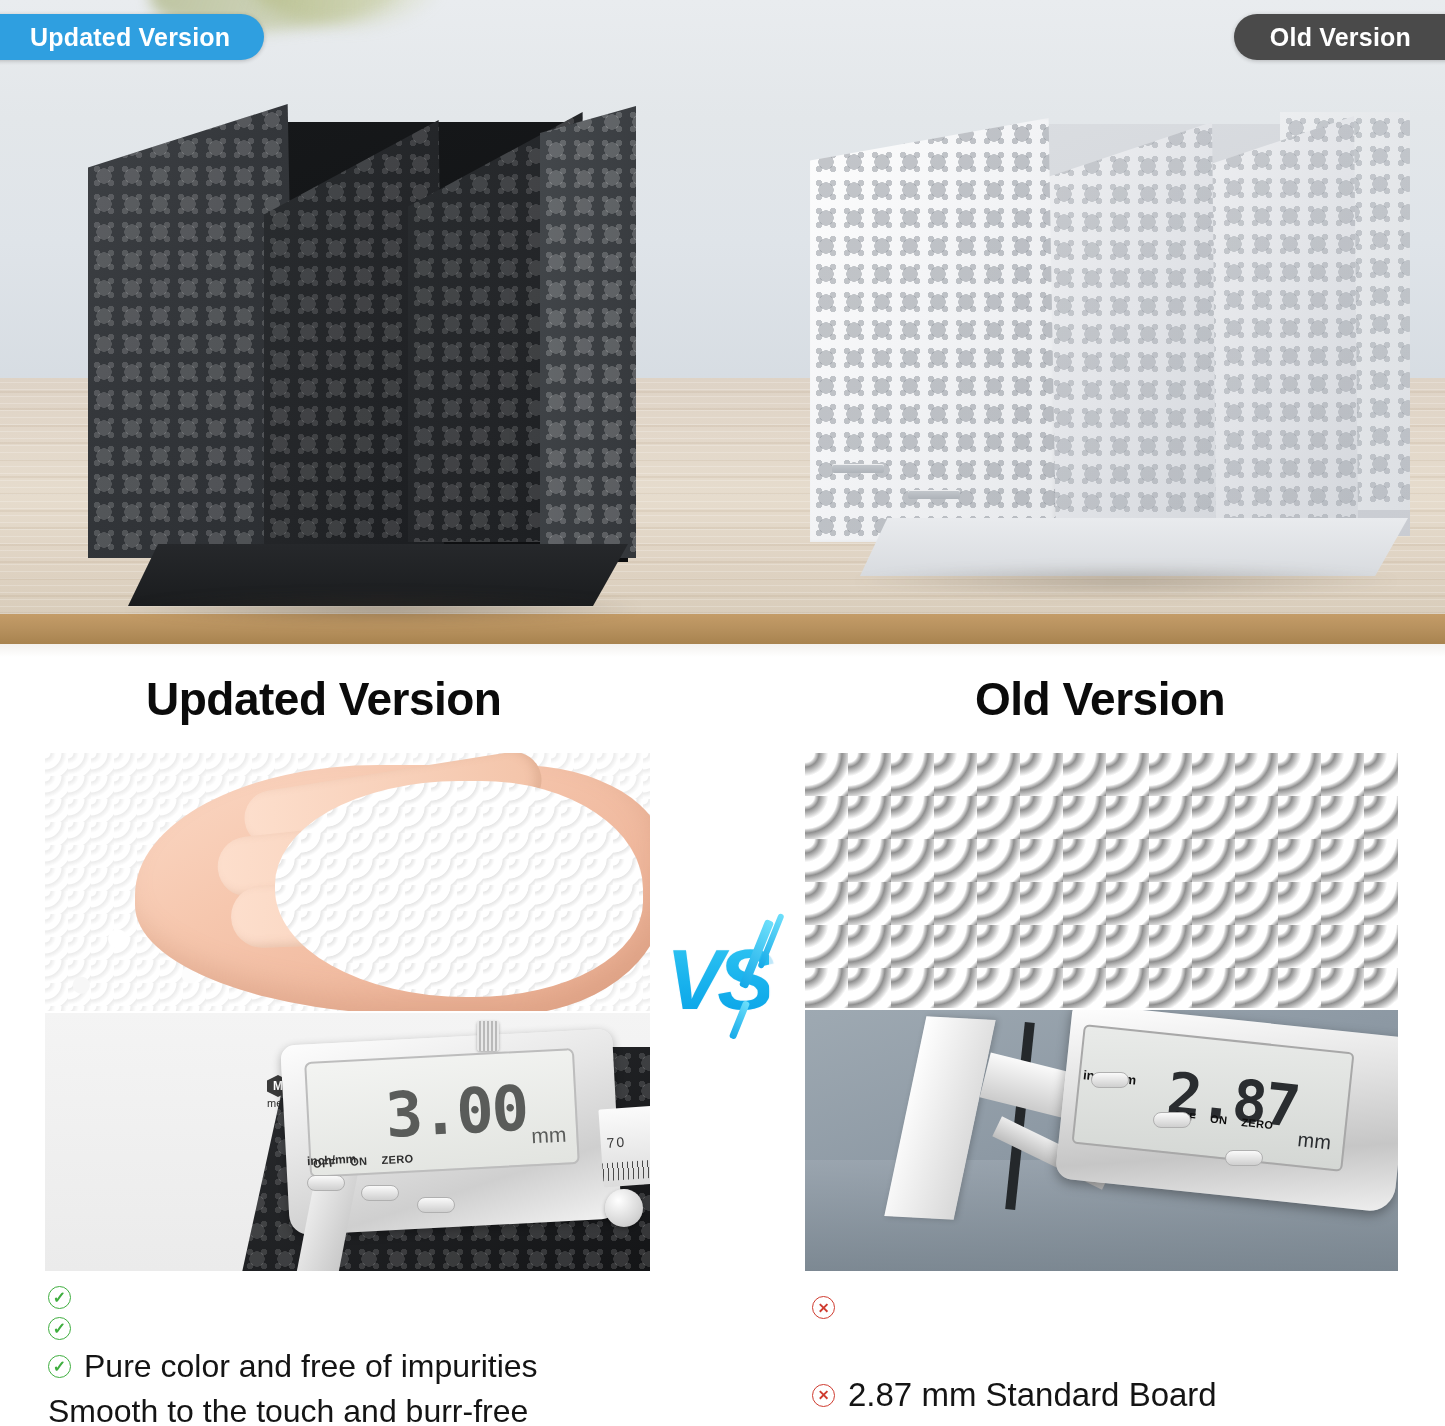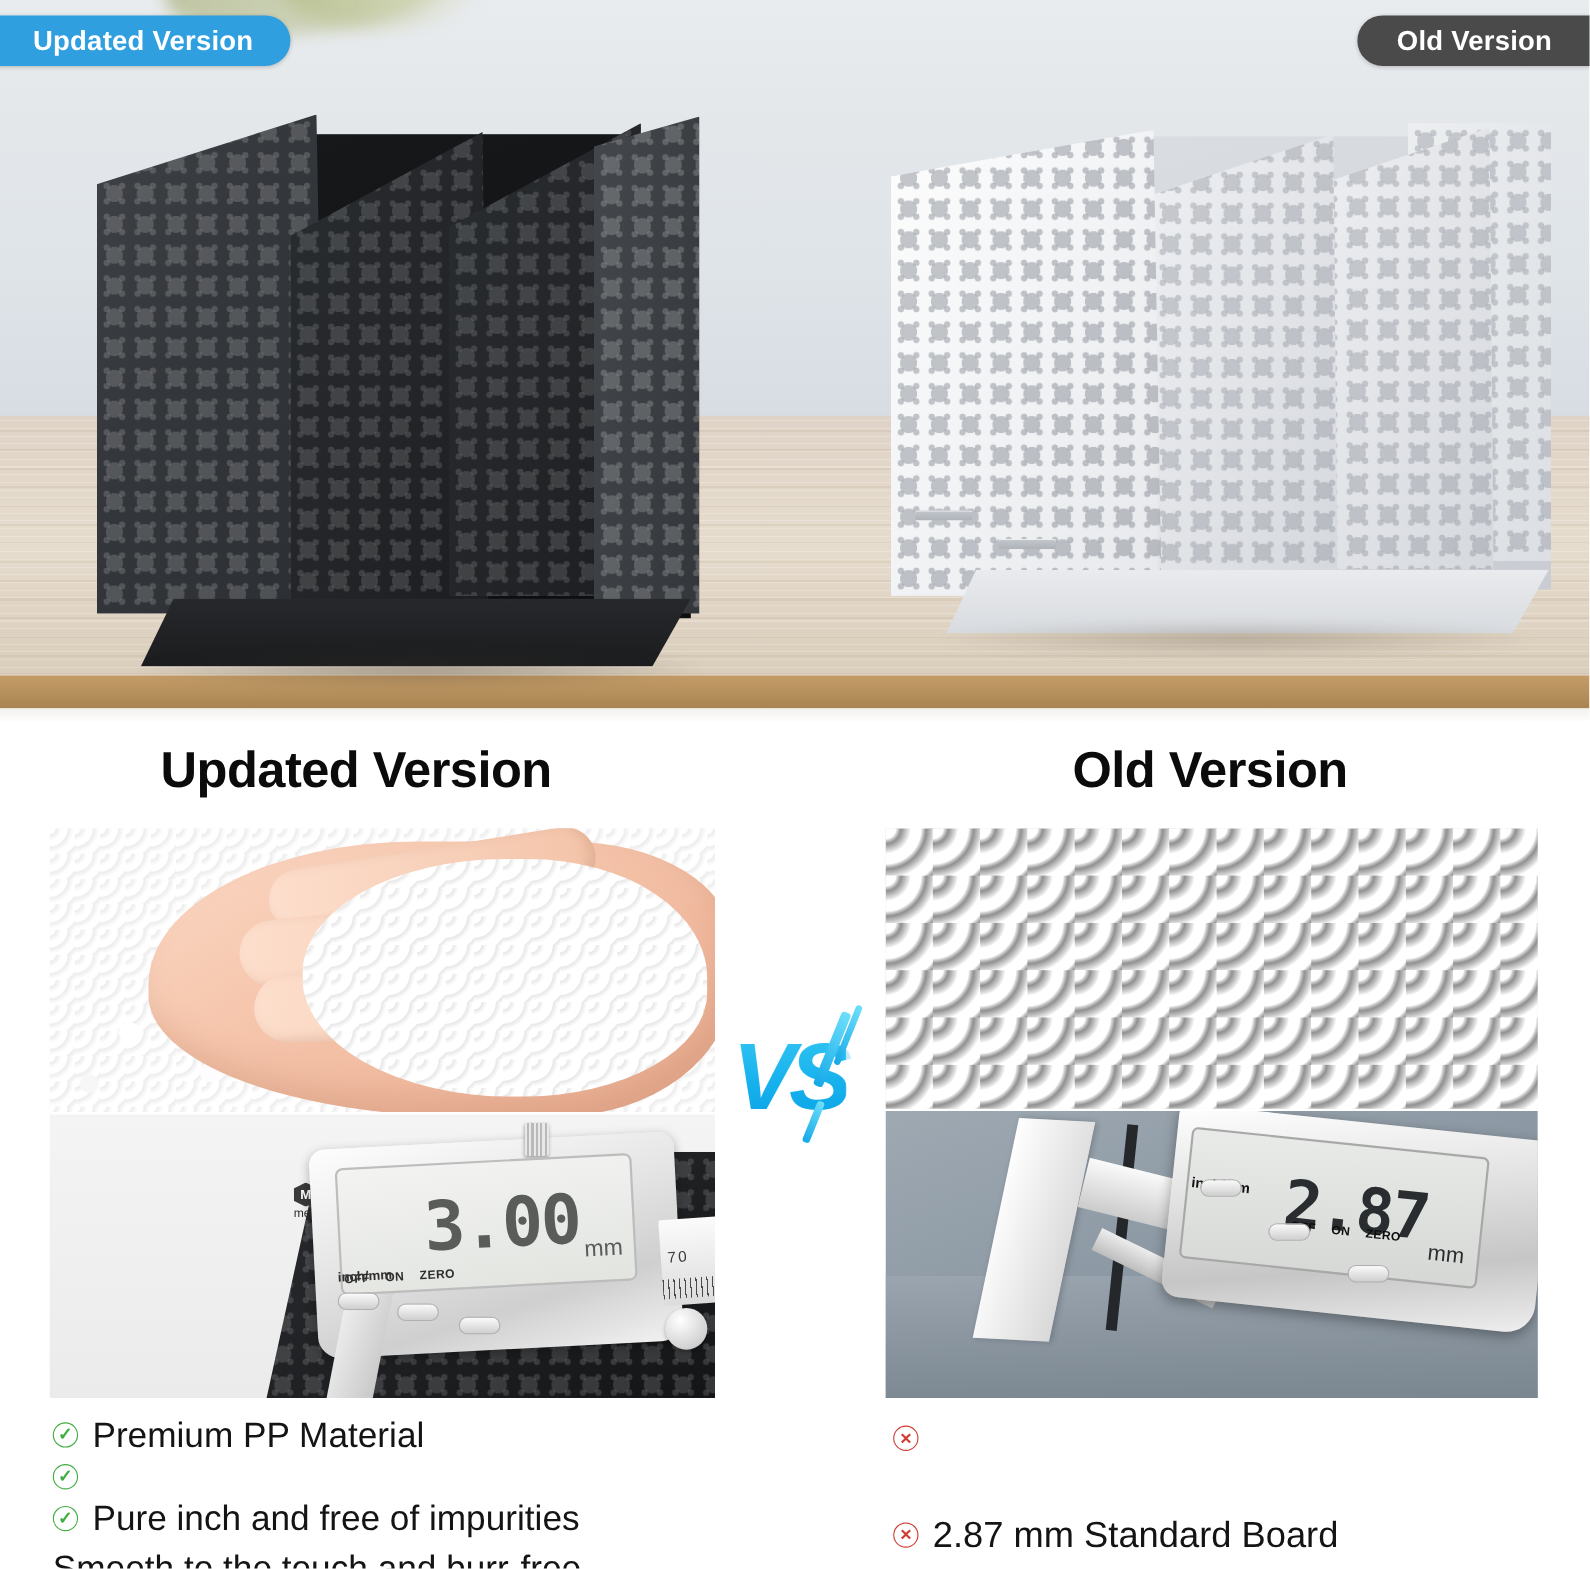--- a/index.html
+++ b/index.html
@@ -525,28 +525,27 @@
 </div>
 
 <div class="vs">VS</div>
 <div class="vs-slash vs-s1"></div>
 <div class="vs-slash vs-s2"></div>
 <div class="vs-slash vs-s3"></div>
 
 <div class="bullets bullets-left">
   <div class="bullet">
     <span class="mark mark-ok">✓</span>
-    <span>Premium PP Material</span>
   </div>
   <div class="bullet">
     <span class="mark mark-ok">✓</span>
   </div>
   <div class="bullet">
     <span class="mark mark-ok">✓</span>
-    <span>Pure inch and free of impurities</span>
+    <span>Pure color and free of impurities</span>
   </div>
   <div class="bullet">
 
     <span>Smooth to the touch and burr-free</span>
   </div>
 </div>
 
 <div class="bullets bullets-right">
   <div class="bullet">
     <span class="mark mark-no">✕</span>

